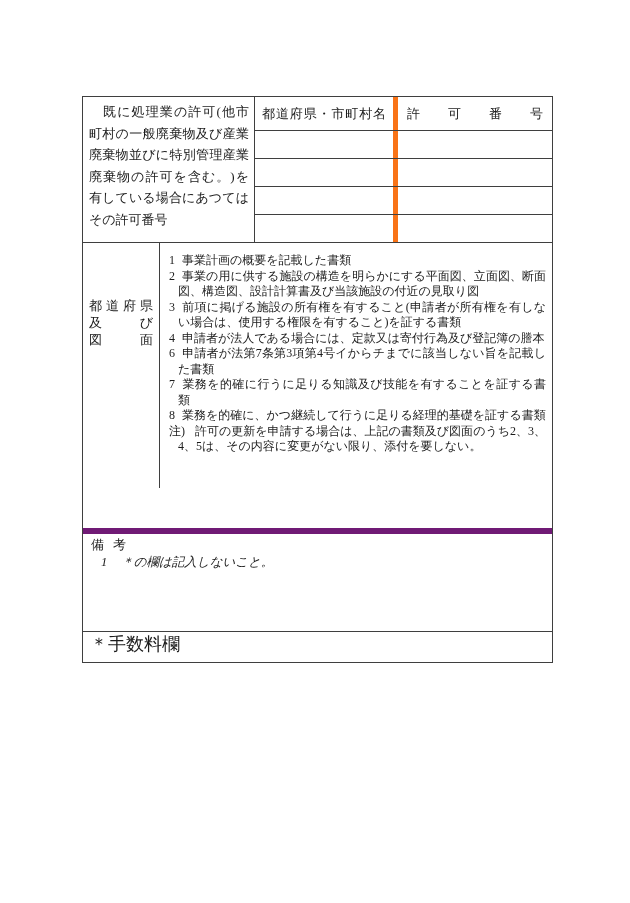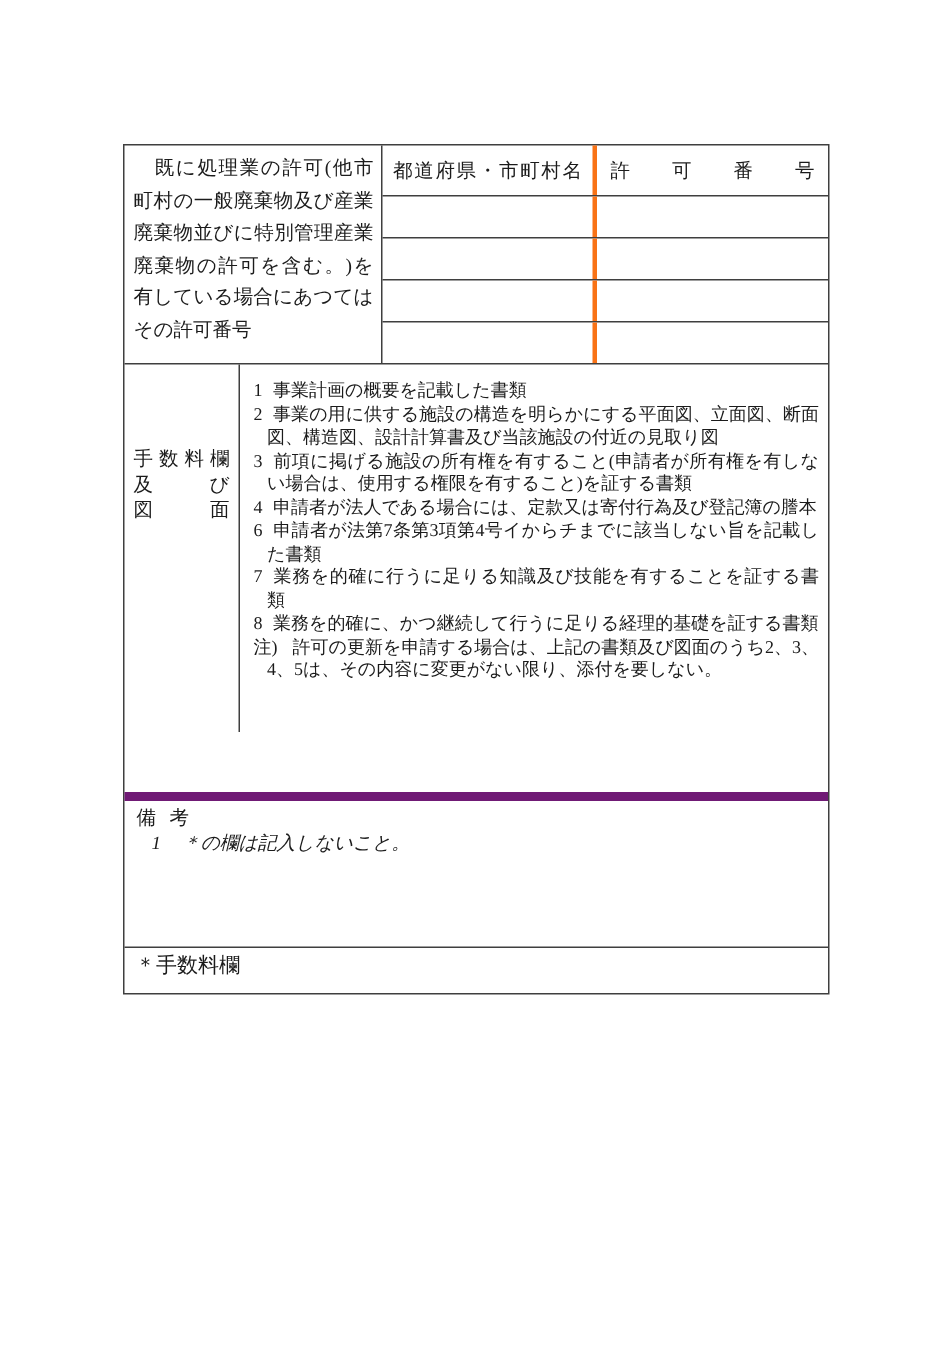--- a/index.html
+++ b/index.html
@@ -51,21 +51,21 @@
     display: flex;
     flex: 1;
     border-top: 1px solid #3f3f3f;
   }
   .pg-row.header {
     flex: 0 0 33px;
     border-top: none;
   }
   .cell-region {
     width: 143px;
-    border-right: 3px solid #f97316;
+    border-right: 5px solid #f97316;
   }
   .cell-number { flex: 1; }
   .hdr-text {
     font-size: 13px;
     line-height: 33px;
     padding: 0 7px;
     text-align: justify;
     text-align-last: justify;
     white-space: nowrap;
     overflow: hidden;
@@ -128,21 +128,21 @@
   }
   .remark-item .no { margin-right: 14px; }
 
   
   .sec-fee {
     flex: 1;
     border-top: 1px solid #3f3f3f;
     padding: 4px 8px 0 7px;
   }
   .fee-label {
-    font-size: 14px;
+    font-size: 18px;
     line-height: 17px;
   }
 </style>
 </head>
 <body>
 
 <div class="sheet">
 
   <div class="sec-permits">
     <div class="desc-cell">　既に処理業の許可(他市町村の一般廃棄物及び産業廃棄物並びに特別管理産業廃棄物の許可を含む。)を有している場合にあつてはその許可番号</div>
@@ -169,21 +169,21 @@
       </div>
       <div class="pg-row">
         <div class="cell-region"></div>
         <div class="cell-number"></div>
       </div>
     </div>
   </div>
 
   <div class="sec-attach">
     <div class="attach-label">
-      <div class="label-line">手数料欄</div>
+      <div class="label-line">都道府県</div>
       <div class="label-line">及び</div>
       <div class="label-line">図面</div>
     </div>
     <div class="attach-list">
       <div class="doc-item"><span class="no">1</span><span>事業計画の概要を記載した書類</span></div>
       <div class="doc-item"><span class="no">2</span><span>事業の用に供する施設の構造を明らかにする平面図、立面図、断面図、構造図、設計計算書及び当該施設の付近の見取り図</span></div>
       <div class="doc-item"><span class="no">3</span><span>前項に掲げる施設の所有権を有すること(申請者が所有権を有しない場合は、使用する権限を有すること)を証する書類</span></div>
       <div class="doc-item"><span class="no">4</span><span>申請者が法人である場合には、定款又は寄付行為及び登記簿の謄本</span></div>
       <div class="doc-item"><span class="no">6</span><span>申請者が法第7条第3項第4号イからチまでに該当しない旨を記載した書類</span></div>
       <div class="doc-item"><span class="no">7</span><span>業務を的確に行うに足りる知識及び技能を有することを証する書類</span></div>

